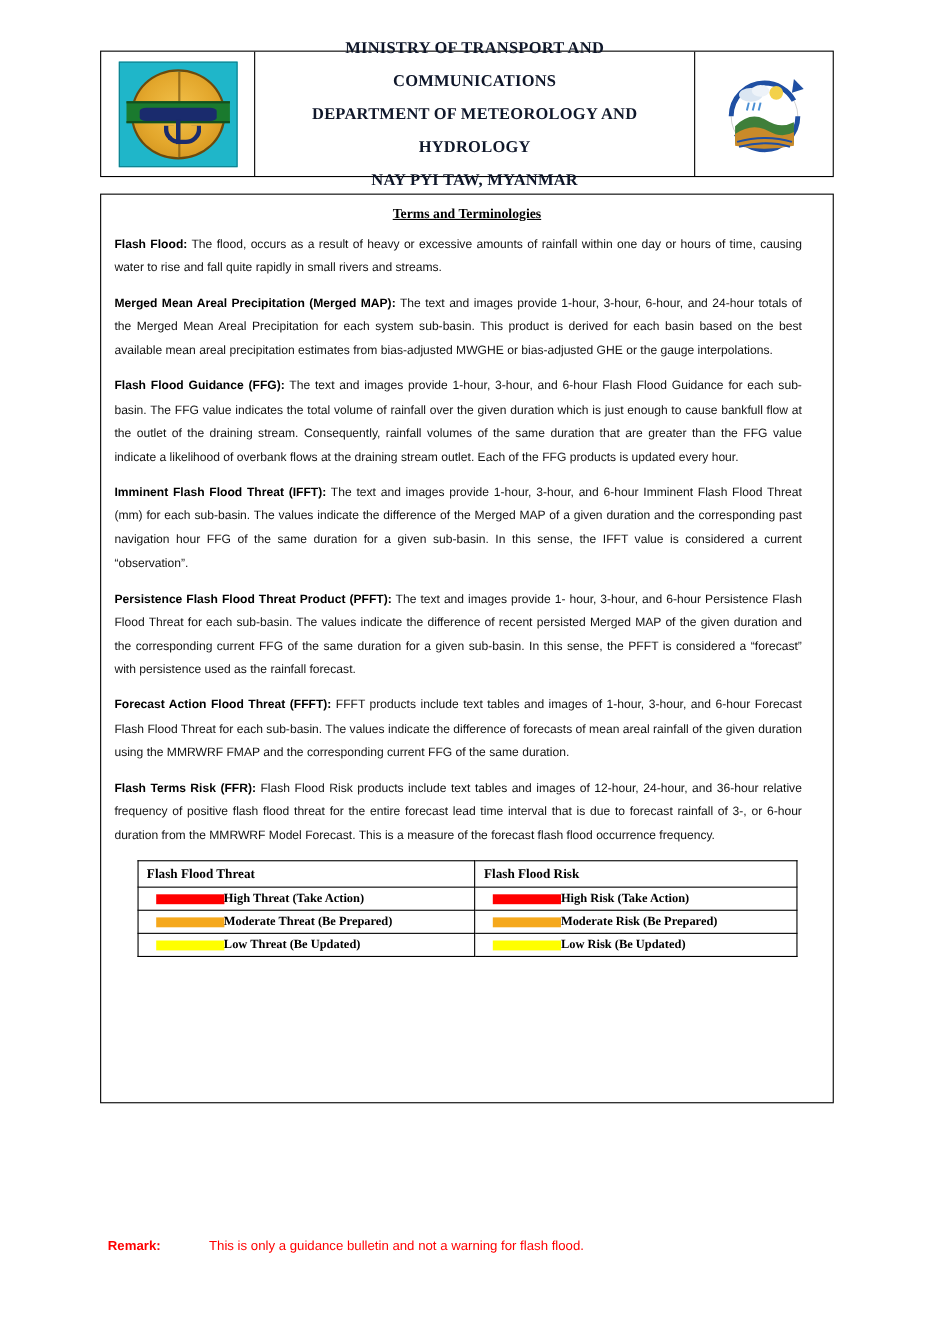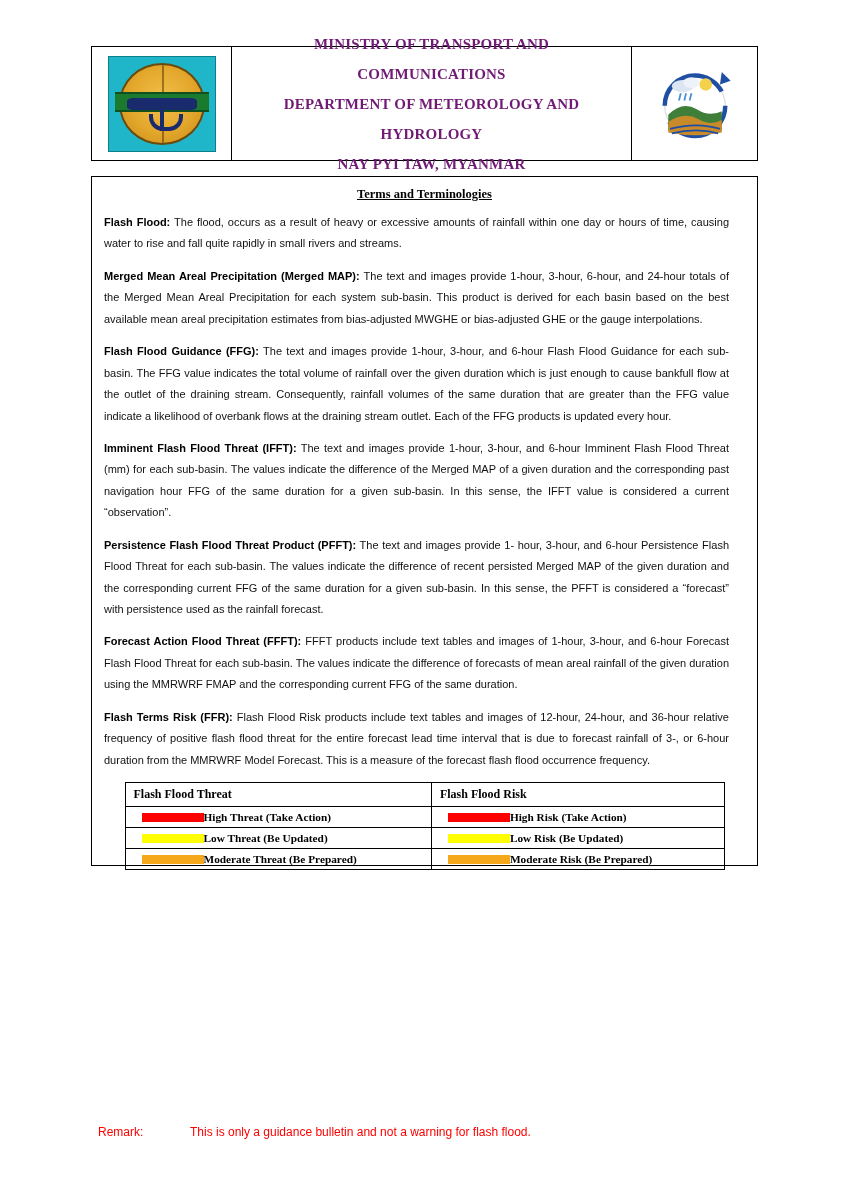--- a/index.html
+++ b/index.html
@@ -48,21 +48,21 @@
     justify-content: center;
     padding: 4px 8px;
     box-sizing: border-box;
   }
   .header-center .line {
     font-weight: bold;
     font-size: 15px;
     letter-spacing: 0.2px;
     line-height: 30px;
     text-align: center;
-    color: #701a75;
+    color: #0f172a;
     font-family: "Liberation Serif", serif;
   }
   .header-logo-right {
     width: 126px;
     border-left: 1px solid #000000;
     display: flex;
     align-items: center;
     justify-content: center;
     box-sizing: border-box;
   }
@@ -155,21 +155,21 @@
     width: 92px;
     height: 82px;
     position: relative;
   }
   
   .body-box {
     position: absolute;
     left: 91px;
     top: 176px;
     width: 667px;
-    height: 690px;
+    height: 827px;
     border: 1px solid #000000;
     box-sizing: border-box;
     padding: 10px 12px 8px 12px;
   }
   .doc-title {
     text-align: center;
     font-weight: bold;
     font-size: 12.5px;
     text-decoration: underline;
     font-family: "Liberation Serif", serif;
@@ -229,21 +229,21 @@
     left: 98px;
     top: 1125px;
     width: 660px;
     font-size: 12px;
     color: #ff0000;
     font-family: "Liberation Sans", sans-serif;
   }
   .remark .label {
     display: inline-block;
     width: 92px;
-    font-weight: normal;
+    font-weight: bold;
   }
 </style>
 </head>
 <body>
 
 <div class="page">
 
   <div class="header">
     <div class="header-logo-left">
       <div class="emblem">
@@ -327,42 +327,42 @@
         <td>
           <div class="legend-cell">
             <span class="swatch" id="sw-rk-0" style="background: rgb(255, 0, 0);"></span>
             <span class="legend-label">High Risk (Take Action)</span>
           </div>
         </td>
       </tr>
       <tr>
         <td>
           <div class="legend-cell">
+            <span class="swatch" id="sw-th-1" style="background: rgb(245, 168, 28);"></span>
+            <span class="legend-label">Moderate Threat (Be Prepared)</span>
+          </div>
+        </td>
+        <td>
+          <div class="legend-cell">
+            <span class="swatch" id="sw-rk-1" style="background: rgb(245, 168, 28);"></span>
+            <span class="legend-label">Moderate Risk (Be Prepared)</span>
+          </div>
+        </td>
+      </tr>
+      <tr>
+        <td>
+          <div class="legend-cell">
             <span class="swatch" id="sw-th-2" style="background: rgb(255, 255, 0);"></span>
             <span class="legend-label">Low Threat (Be Updated)</span>
           </div>
         </td>
         <td>
           <div class="legend-cell">
             <span class="swatch" id="sw-rk-2" style="background: rgb(255, 255, 0);"></span>
             <span class="legend-label">Low Risk (Be Updated)</span>
-          </div>
-        </td>
-      </tr>
-      <tr>
-        <td>
-          <div class="legend-cell">
-            <span class="swatch" id="sw-th-1" style="background: rgb(245, 168, 28);"></span>
-            <span class="legend-label">Moderate Threat (Be Prepared)</span>
-          </div>
-        </td>
-        <td>
-          <div class="legend-cell">
-            <span class="swatch" id="sw-rk-1" style="background: rgb(245, 168, 28);"></span>
-            <span class="legend-label">Moderate Risk (Be Prepared)</span>
           </div>
         </td>
       </tr>
     </tbody>
       </table>
   </div>
 
   <div class="remark" style="color: rgb(255, 0, 0);">
     <span class="label">Remark:</span><span>This is only a guidance bulletin and not a warning for flash flood.</span>
   </div>

